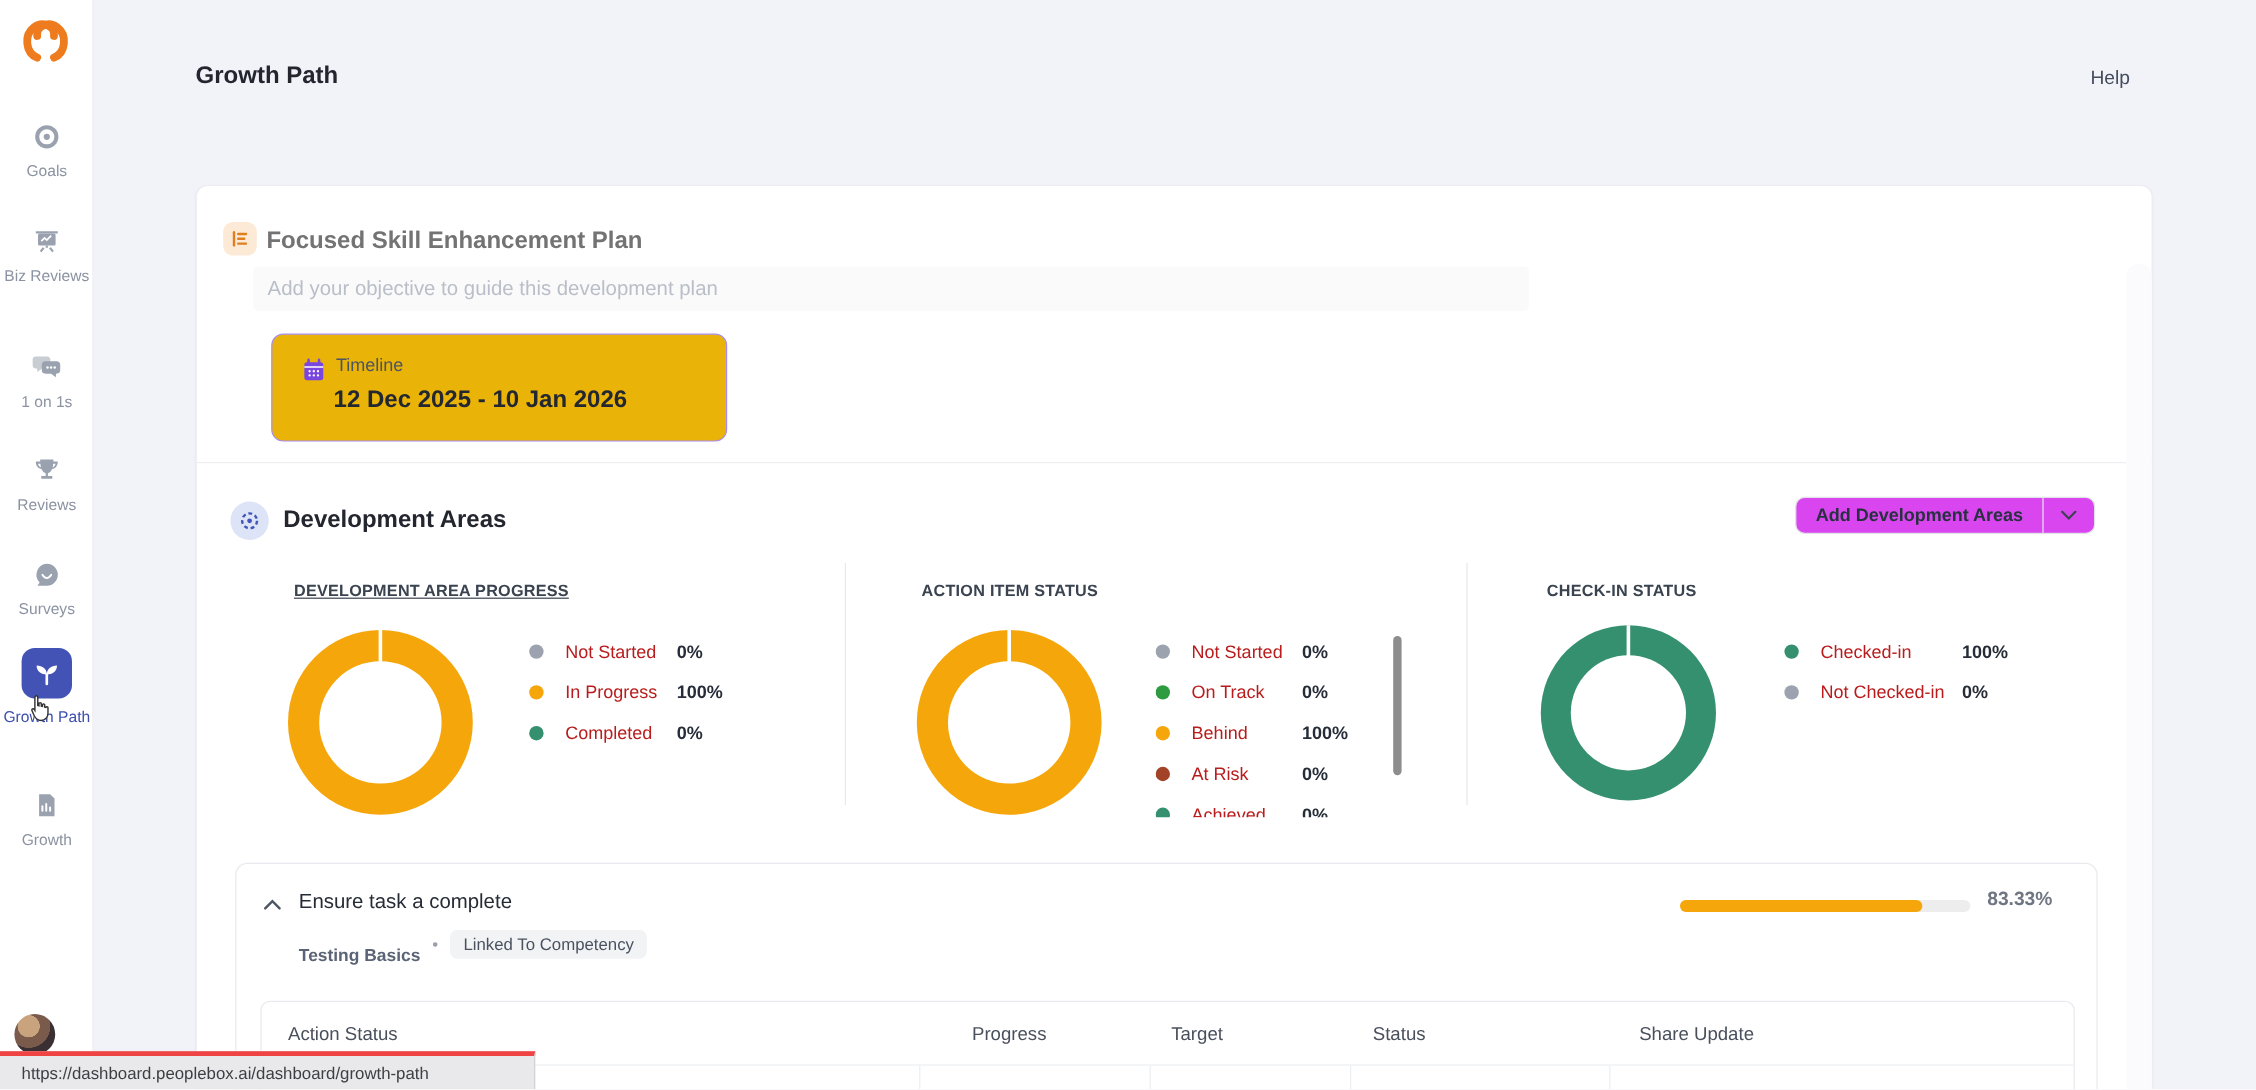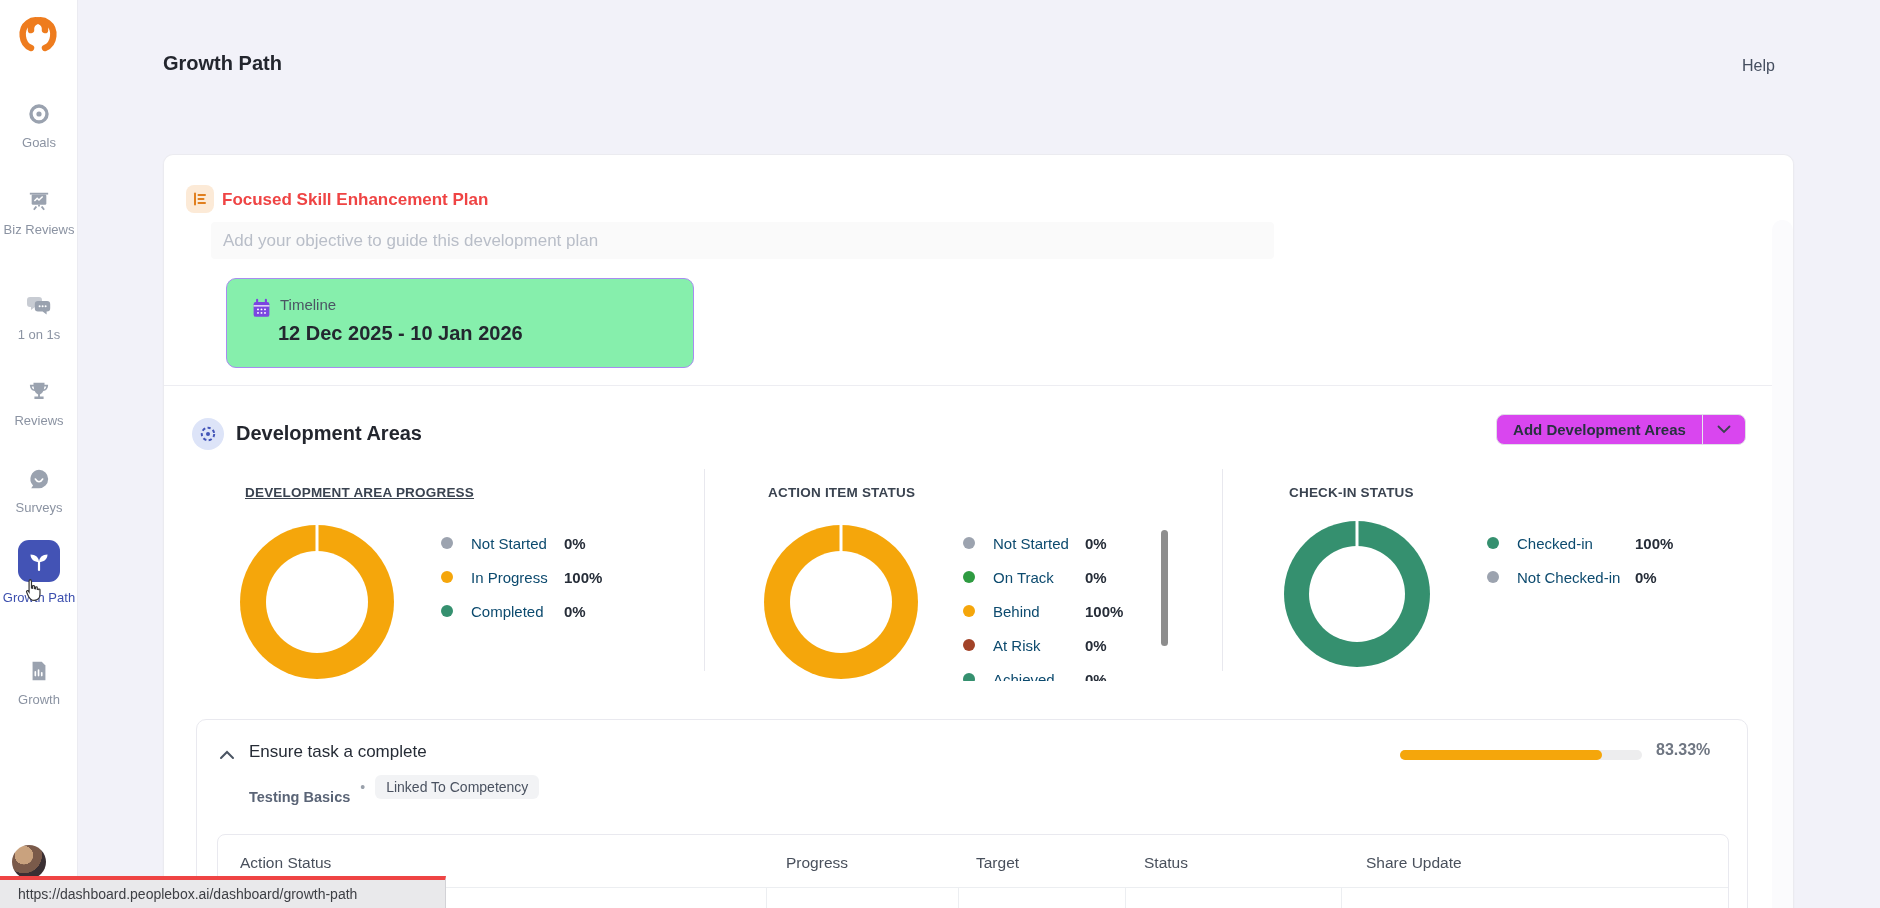--- a/index.html
+++ b/index.html
@@ -24,25 +24,25 @@
   .tab { font-weight:700; color:#9ba3ac; cursor:pointer; }
   .tab.active { color:#3c4db4; }
 
   
   .card { position:absolute; left:163px; top:154px; width:1631px; height:754px; background:#fff;
           border:1px solid #ebebf0; border-bottom:none; border-radius:10px 10px 0 0;
           box-shadow:0 1px 2px rgba(20,20,40,.04); overflow:hidden; }
 
   .obj-icon { position:absolute; left:22px; top:30px; width:28px; height:28px; background:#fcead7; border-radius:8px;
               display:flex; align-items:center; justify-content:center; }
-  .obj-title { position:absolute; left:58px; top:35px; font-size:17px; font-weight:700; color:#ef4444; }
+  .obj-title { position:absolute; left:58px; top:35px; font-size:20px; font-weight:700; color:#737373; }
   .obj-input { position:absolute; left:47px; top:67px; width:1063px; height:37px; background:#fafafa; border-radius:4px;
                display:flex; align-items:center; padding-left:12px; font-size:17px; color:#b9bec8; }
-  .timeline { position:absolute; left:62px; top:123px; width:468px; height:90px; border:1.6px solid #a88cf0;
-              border-radius:10px; background:#86efac; cursor:pointer; }
+  .timeline { position:absolute; left:62px; top:123px; width:380px; height:90px; border:1.6px solid #a88cf0;
+              border-radius:10px; background:#eab308; cursor:pointer; }
   .tl-icon { position:absolute; left:24px; top:19px; }
   .tl-label { position:absolute; left:53px; top:17px; font-size:15px; color:#4b5563; }
   .tl-value { position:absolute; left:51px; top:43px; font-size:20px; font-weight:700; color:#23272f; }
 
   .hdiv { position:absolute; left:0; top:230px; width:100%; border-top:1px solid #ededf2; }
 
   .da-icon { position:absolute; left:28px; top:263px; width:32px; height:32px; border-radius:50%; background:#dde4f8;
              display:flex; align-items:center; justify-content:center; }
   .da-title { position:absolute; left:72px; top:267px; font-size:20px; font-weight:700; color:#23262e; }
   .add-btn { position:absolute; left:1332px; top:259px; width:250px; height:31px; background:#d946ef;
@@ -53,21 +53,21 @@
 
   .chart-label { position:absolute; top:330px; font-size:13.5px; font-weight:700; color:#3a4350; letter-spacing:.2px; }
   .vdiv { position:absolute; top:314px; height:202px; width:1px; background:#e8e8ee; }
   .donut { position:absolute; width:154px; height:154px; border-radius:50%; }
   .donut .hole { position:absolute; inset:26px; background:#fff; border-radius:50%; }
   .donut .notch { position:absolute; left:50%; top:0; width:3px; height:27px; background:#fff; transform:translateX(-50%); }
 
   .legend { position:absolute; display:flex; flex-direction:column; }
   .lrow { display:flex; align-items:center; height:22px; margin-bottom:12px; }
   .ldot { width:12px; height:12px; border-radius:50%; flex:0 0 12px; }
-  .llabel { margin-left:18px; font-size:15px; color:#0c4a6e; }
+  .llabel { margin-left:18px; font-size:15px; color:#b91c1c; }
   .lvalue { font-size:15px; font-weight:600; color:#262d38; }
   .legend-clip { position:absolute; overflow:hidden; }
   .mini-scroll { position:absolute; left:997px; top:375px; width:7px; height:116px; background:#8d8d8d; border-radius:4px; }
 
   
   .task-card { position:absolute; left:32px; top:564px; width:1552px; height:360px; background:#fff;
                border:1px solid #e9e9ef; border-radius:10px; }
   .chev-up { position:absolute; left:22px; top:26px; cursor:pointer; }
   .task-title { position:absolute; left:52px; top:22px; font-size:17px; color:#262c36; }
   .task-sub { position:absolute; left:52px; top:48px; display:flex; align-items:center; gap:10px; }
@@ -348,21 +348,21 @@
         <span class="task-dot">•</span>
         <span class="task-pill">Linked To Competency</span>
       </div>
       <div class="prog-track">
         <div class="prog-fill" style="width: 83.33%;"></div>
       </div>
       <div class="prog-text">83.33%</div>
 
       <div class="ai-table">
         <div class="th" style="left:22px;">Action Status</div>
-        <div class="th" style="left:568px;text-align:right;">Progress</div>
+        <div class="th" style="left:592px;text-align:right;">Progress</div>
         <div class="th" style="left:758px;">Target</div>
         <div class="th" style="left:926px;">Status</div>
         <div class="th" style="left:1148px;">Share Update</div>
         <div class="th-border"></div>
         <div class="cell-div" style="left:548px;"></div>
         <div class="cell-div" style="left:740px;"></div>
         <div class="cell-div" style="left:907px;"></div>
         <div class="cell-div" style="left:1123px;"></div>
       </div>
     </div>

